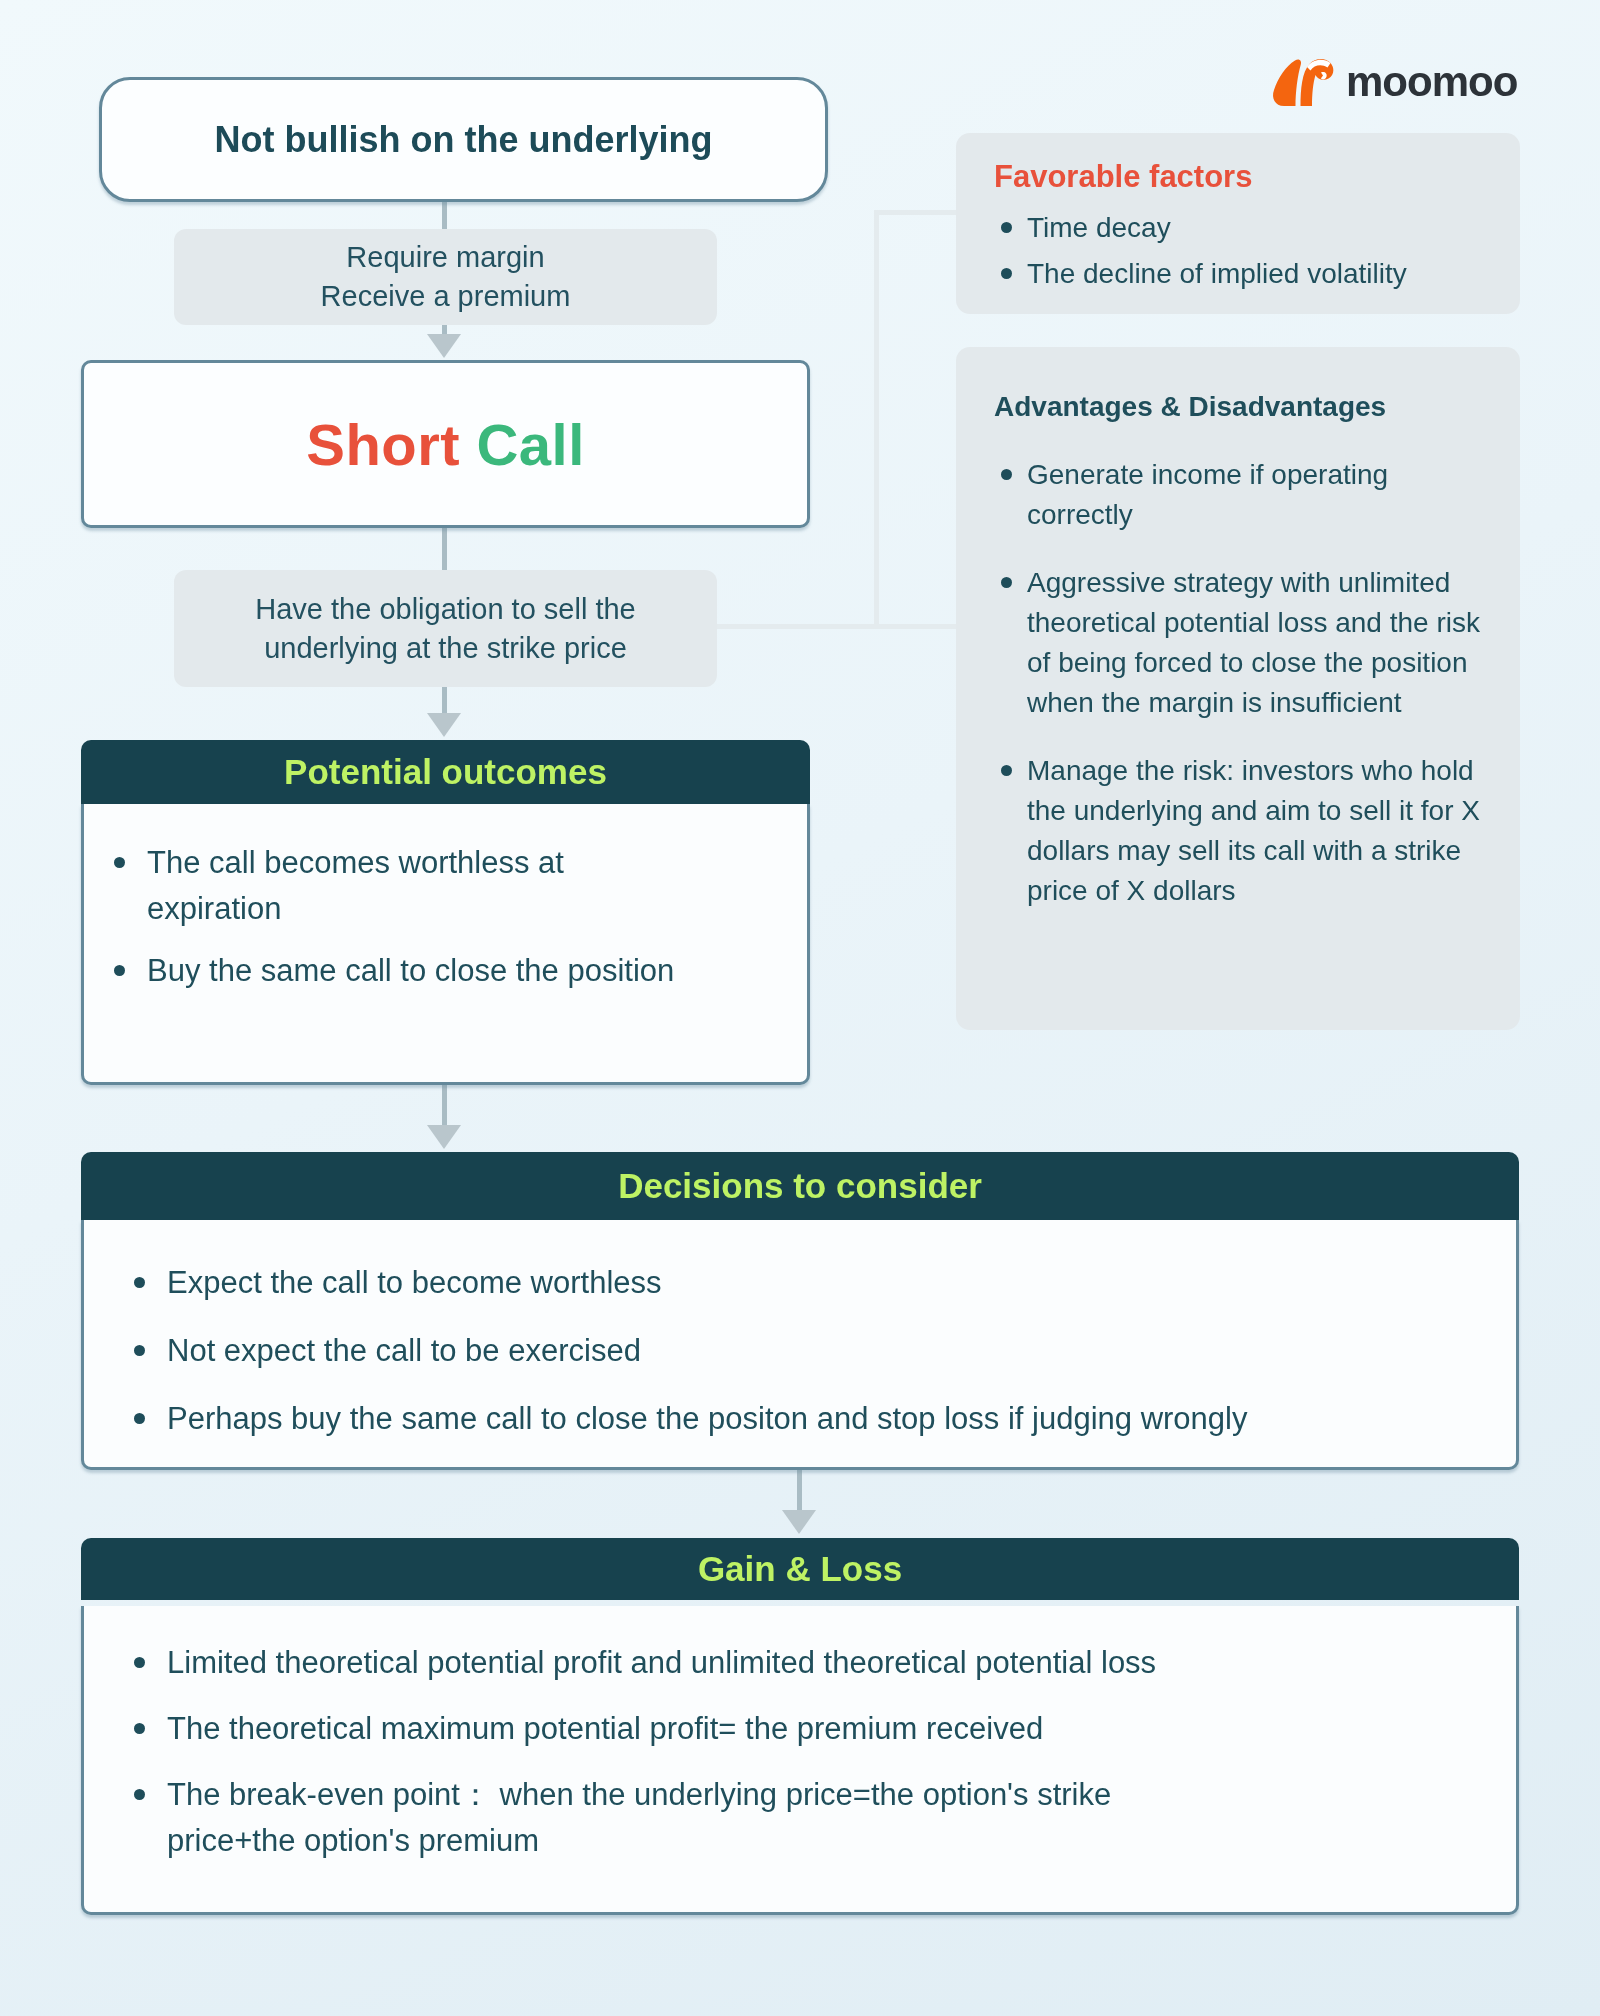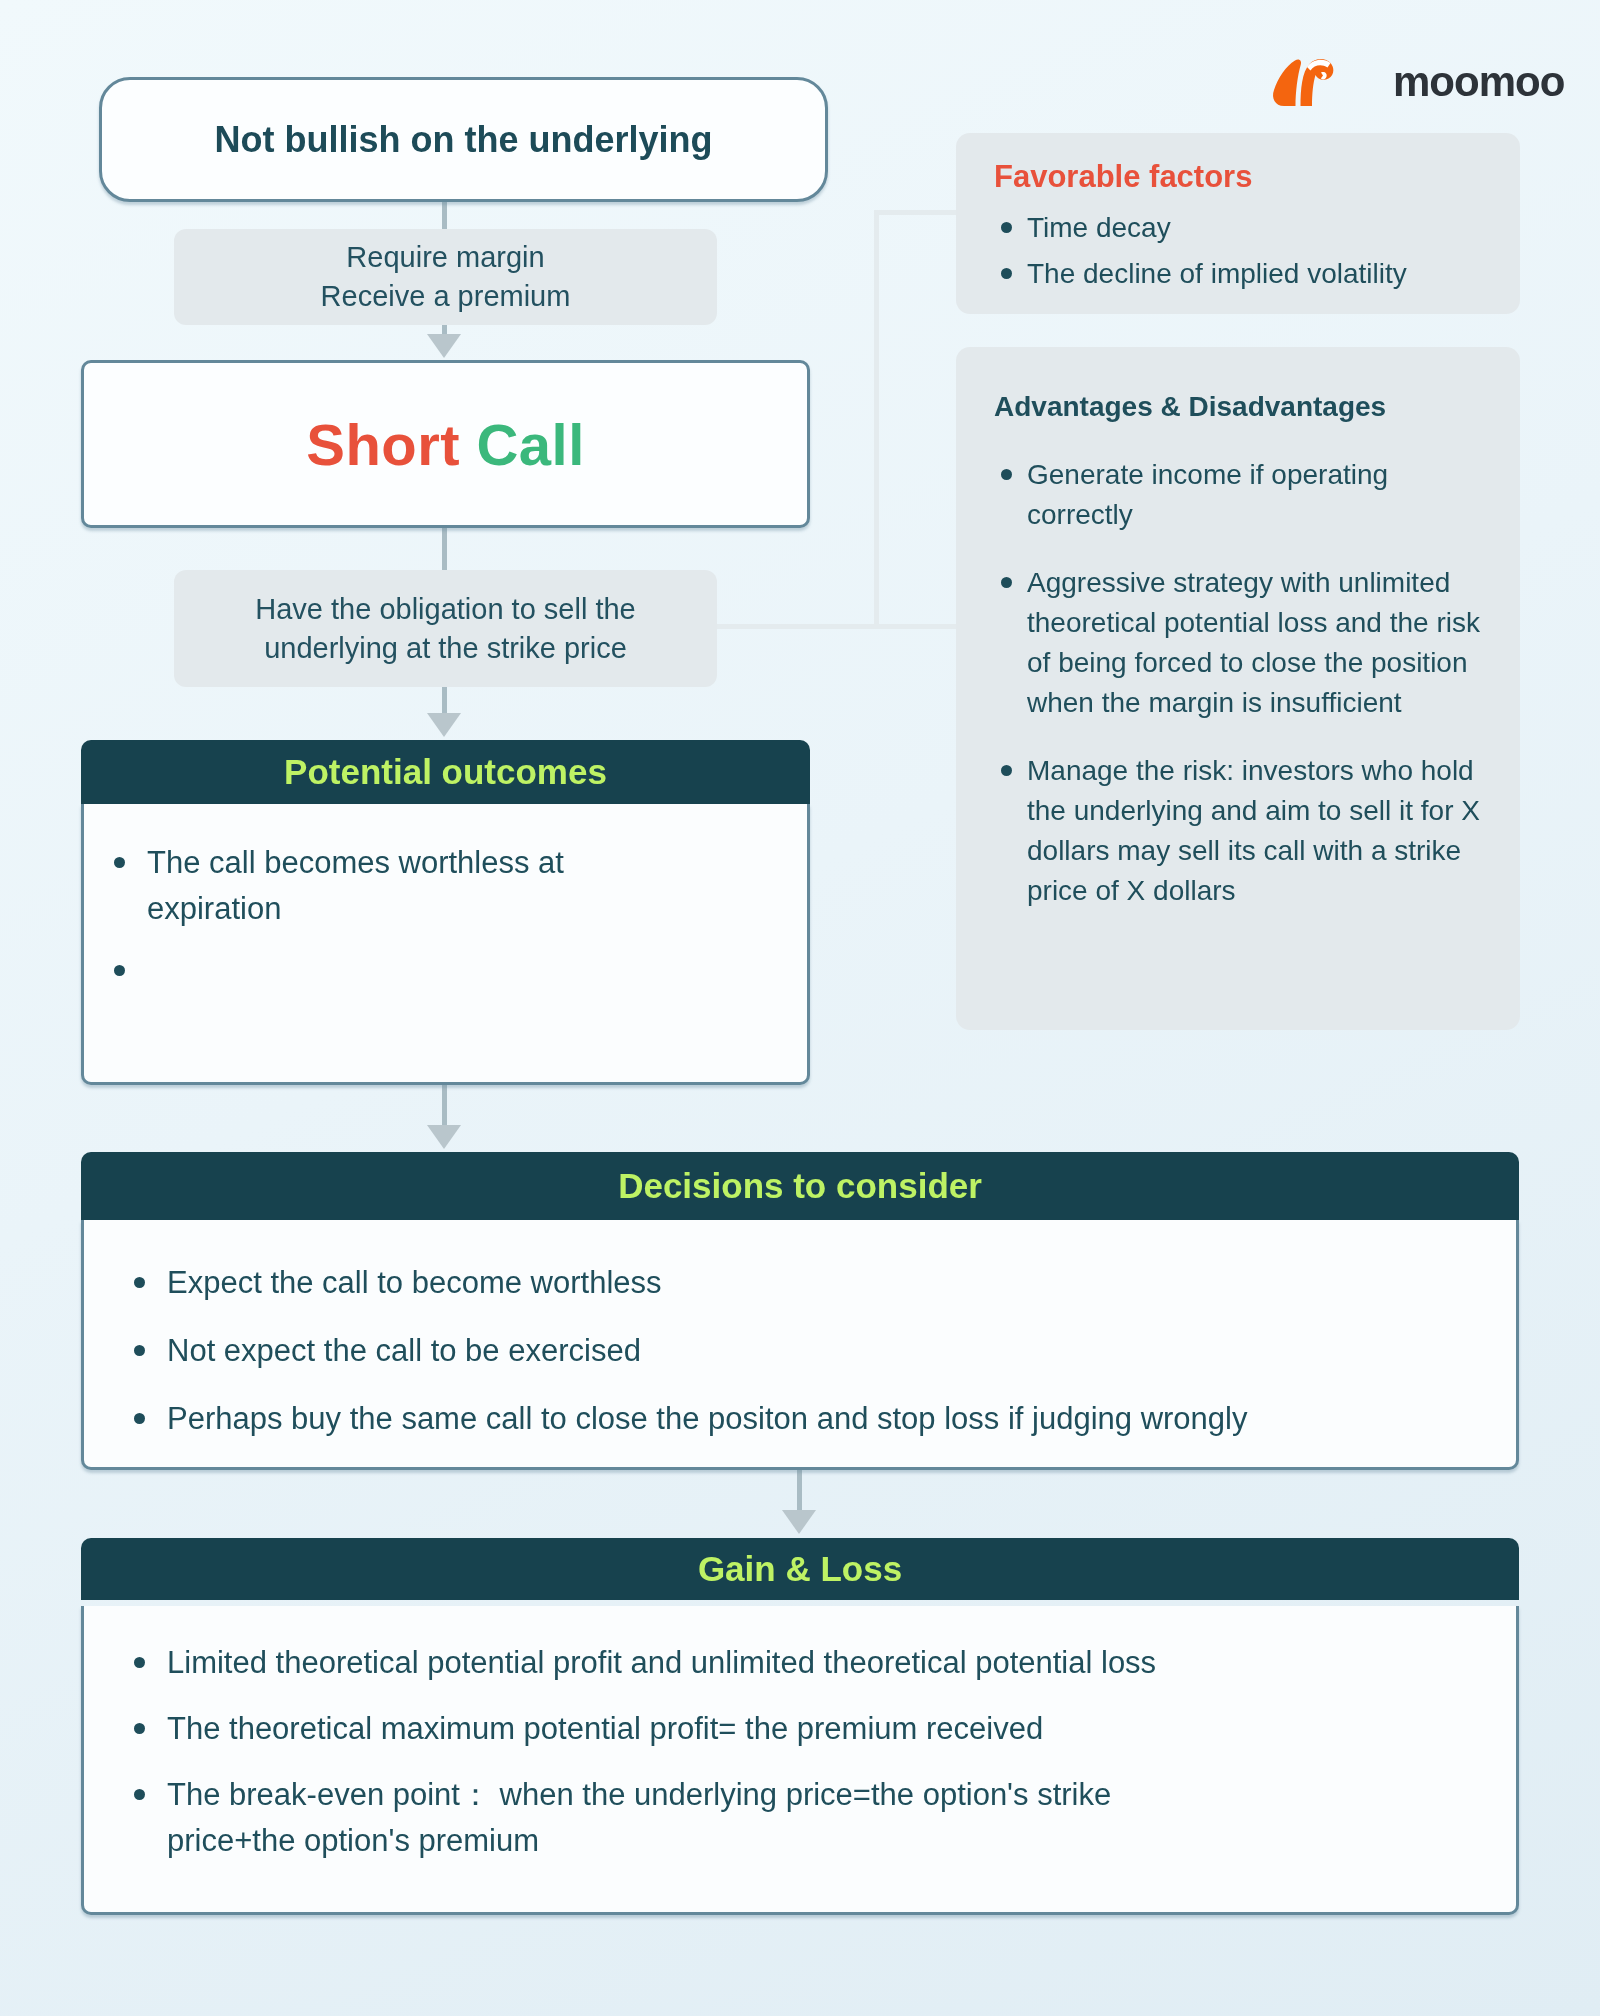--- a/index.html
+++ b/index.html
@@ -55,21 +55,21 @@
   .panel-fav .ptitle{color:#e8513b;}
   .panel-adv{padding:44px 26px 0 38px;}
   .panel-adv .ptitle{font-size:28px;color:#1f4e5b;padding-bottom:32px;}
   .list-side{font-size:28px;color:#1f4e5b;}
   .panel-fav .list-side{line-height:46px;}
   .panel-fav .dot{margin:17px 15px 0 7px;}
   .panel-adv .list-side{line-height:40px;}
   .panel-adv .dot{margin:14px 15px 0 7px;}
   .panel-adv li{margin-bottom:28px;}
   
-  .brand{position:absolute;left:1270px;top:56px;display:flex;align-items:center;z-index:3;gap:47px;}
+  .brand{position:absolute;left:1270px;top:56px;display:flex;align-items:center;z-index:3;}
   .brand svg{width:64px;height:52px;display:block;}
   .brand .bname{font-size:42px;font-weight:bold;color:#2d3339;letter-spacing:-1px;margin-left:12px;}
 </style>
 </head>
 <body>
 
 <div class="stage">
 
   <div class="conn-v" style="left:442px;top:200px;height:136px;"></div>
   <div class="arrow-down" style="left:427px;top:334px;"></div>
@@ -124,20 +124,24 @@
     <ul class="blist list-big">
       <li>
           <span class="dot"></span>
           <span class="bt">
             <span>The call becomes worthless at</span>
             <span>expiration</span>
           </span>
         </li>
       <li>
           <span class="dot"></span>
+          <span class="bt">
+            <span>Buy the same call to close the position</span>
+            <span></span>
+          </span>
         </li>
     </ul>
   </div>
 
   <div class="sec-header" style="left:81px;top:1152px;width:1438px;height:68px;">
     <span class="h">Decisions to consider</span>
   </div>
   <div class="sec-body wide-body" style="left:81px;top:1220px;width:1438px;height:250px;">
     <ul class="blist list-big">
       <li>

